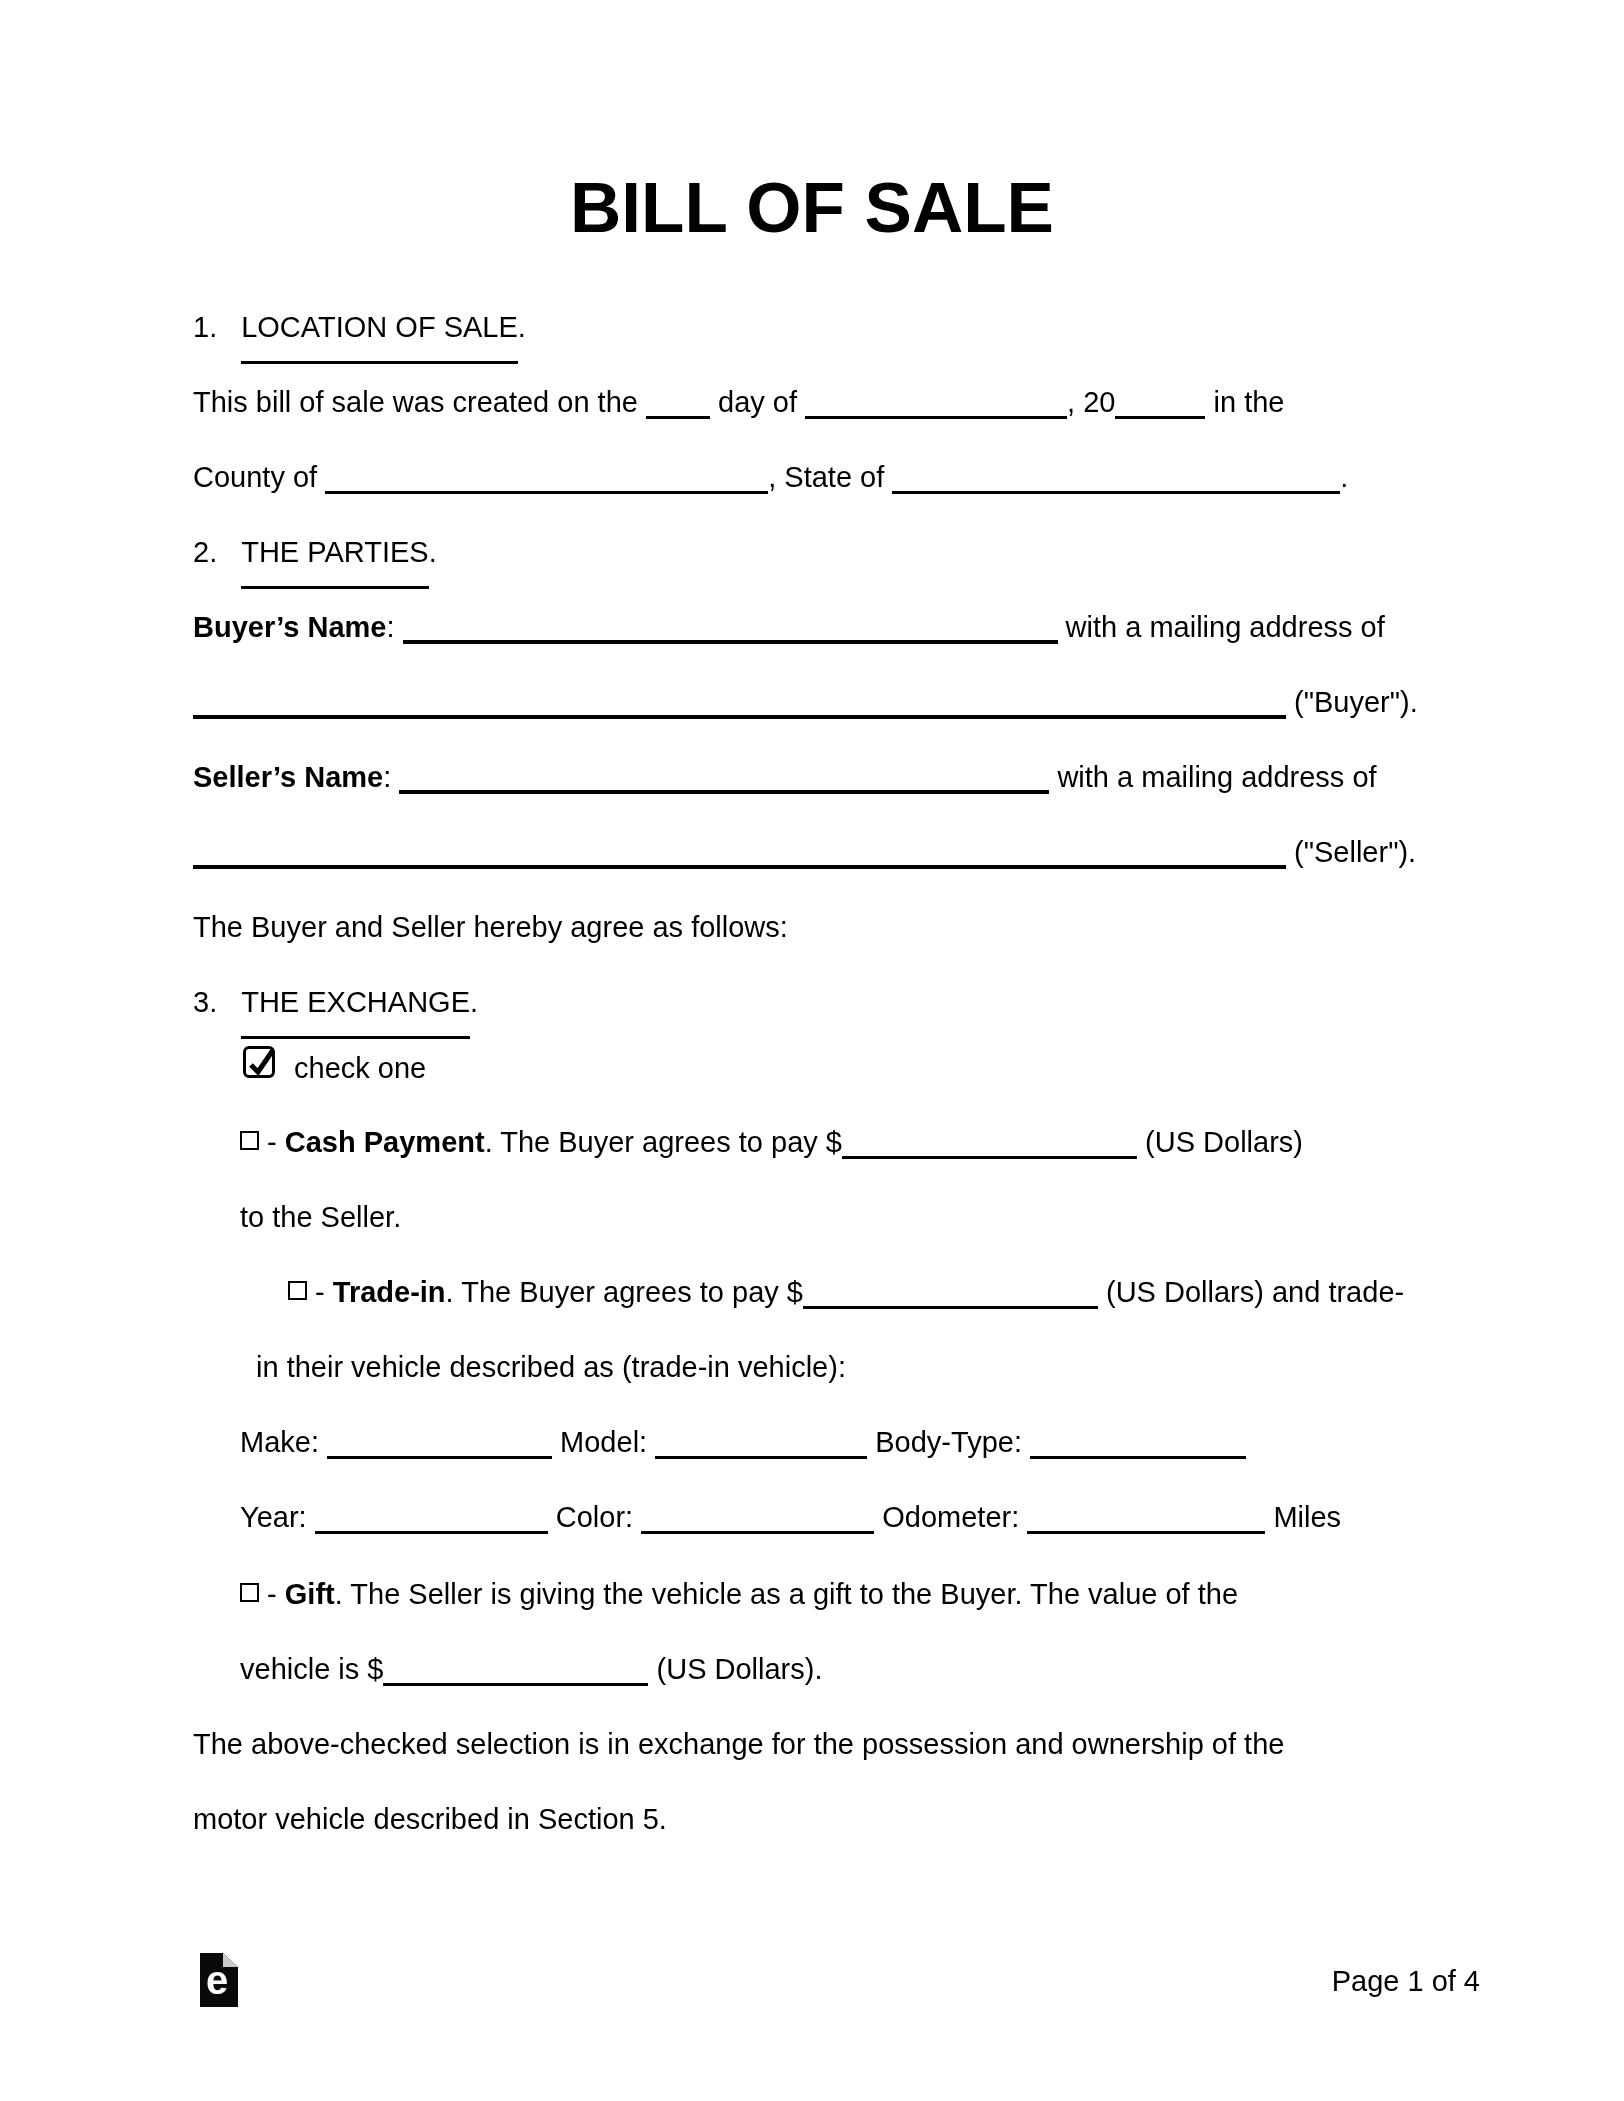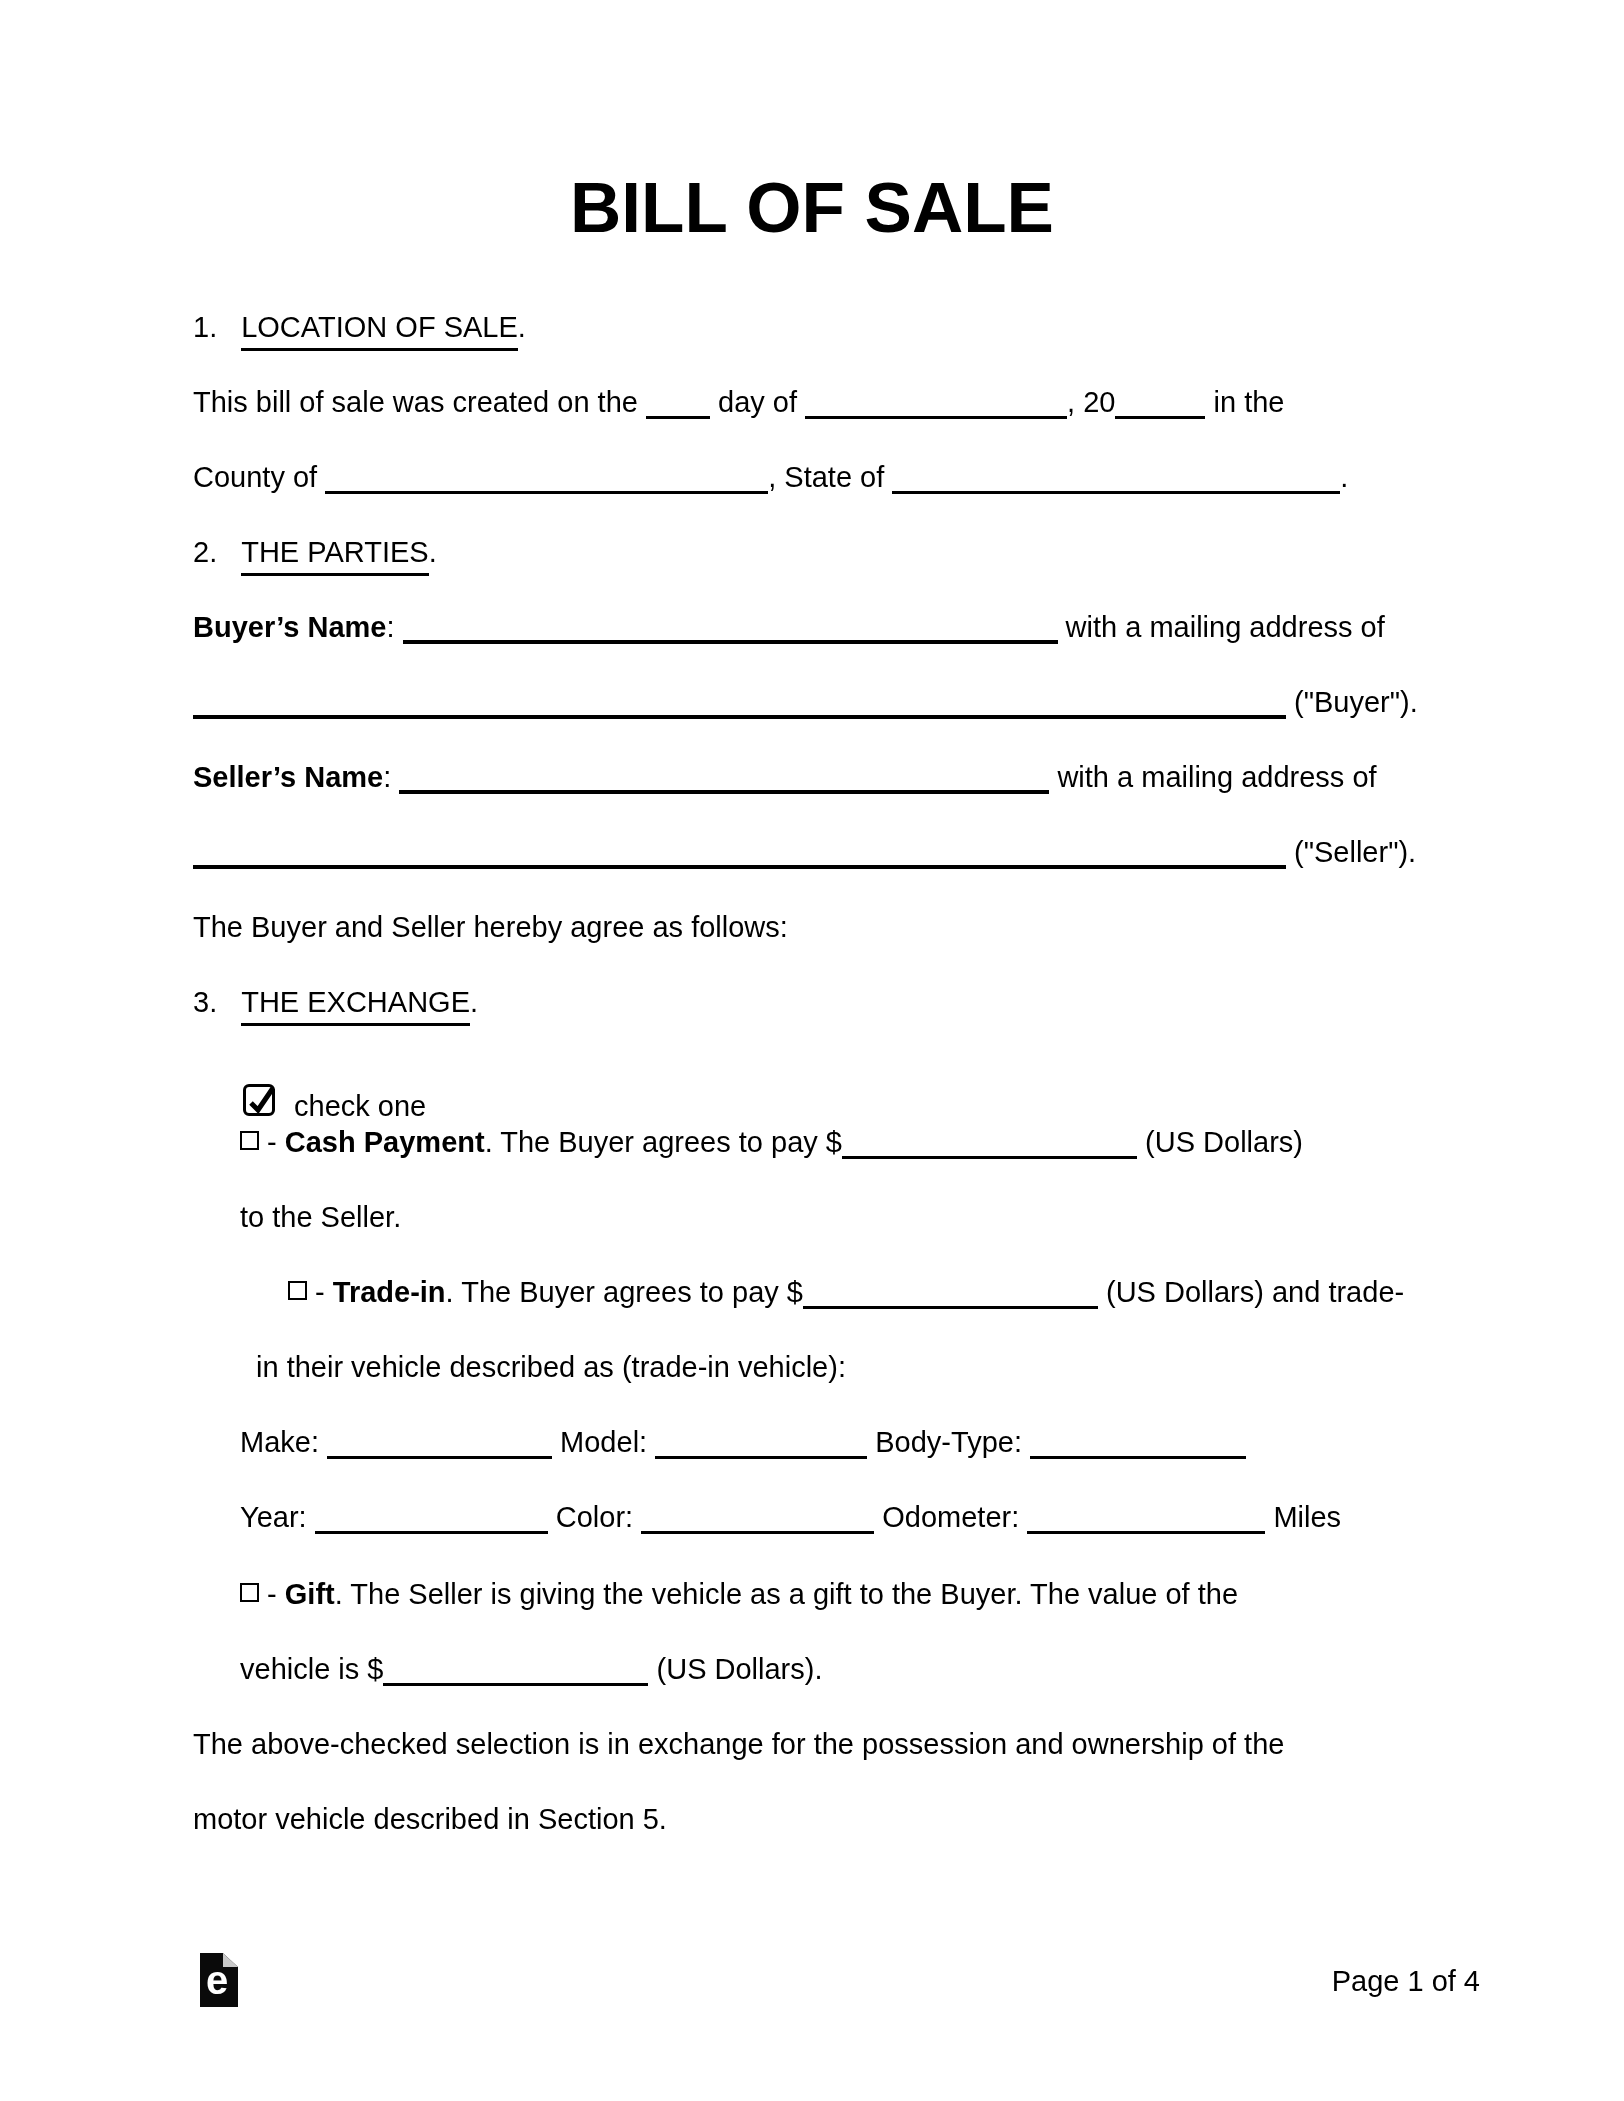--- a/index.html
+++ b/index.html
@@ -15,21 +15,21 @@
     text-align:center;font-size:71px;font-weight:bold;line-height:1;
   }
   .line{
     position:absolute;
     font-size:29px;line-height:36px;white-space:pre;
   }
   .b{font-weight:bold;}
   .uline{
     display:inline-block;
     border-bottom:3px solid #000;
-    padding-bottom:3px;
+    padding-bottom:16px;
   }
   .gap{display:inline-block;height:1px;}
   .blank{
     display:inline-block;height:30px;
     border-bottom:3px solid #000;
     vertical-align:-7px;
   }
   .blank.thick{border-bottom-width:4px;}
   .cb{display:inline-block;box-sizing:content-box;position:relative;}
   .cb-empty{
@@ -70,21 +70,21 @@
       <div class="line" style="left: 193px; top: 309px;"><span>1.</span><span class="gap" style="width: 24px;"></span><span class="uline">LOCATION OF SALE</span><span>.</span></div>
       <div class="line" style="left: 193px; top: 384px;"><span>This bill of sale was created on the </span><span class="blank" style="width: 64px;"></span><span> day of </span><span class="blank" style="width: 262px;"></span><span>, 20</span><span class="blank" style="width: 90px;"></span><span> in the</span></div>
       <div class="line" style="left: 193px; top: 459px;"><span>County of </span><span class="blank" style="width: 443px;"></span><span>, State of </span><span class="blank" style="width: 448px;"></span><span>.</span></div>
       <div class="line" style="left: 193px; top: 534px;"><span>2.</span><span class="gap" style="width: 24px;"></span><span class="uline">THE PARTIES</span><span>.</span></div>
       <div class="line" style="left: 193px; top: 609px;"><span class="b">Buyer’s Name</span><span>: </span><span class="blank thick" style="width: 655px;"></span><span> with a mailing address of</span></div>
       <div class="line" style="left: 193px; top: 684px;"><span class="blank thick" style="width: 1093px;"></span><span> ("Buyer").</span></div>
       <div class="line" style="left: 193px; top: 759px;"><span class="b">Seller’s Name</span><span>: </span><span class="blank thick" style="width: 650px;"></span><span> with a mailing address of</span></div>
       <div class="line" style="left: 193px; top: 834px;"><span class="blank thick" style="width: 1093px;"></span><span> ("Seller").</span></div>
       <div class="line" style="left: 193px; top: 909px;"><span>The Buyer and Seller hereby agree as follows:</span></div>
       <div class="line" style="left: 193px; top: 984px;"><span>3.</span><span class="gap" style="width: 24px;"></span><span class="uline">THE EXCHANGE</span><span>.</span></div>
-      <div class="line" style="left: 243px; top: 1084px;"><span class="cb cb-checked"><svg width="32" height="36" viewBox="0 0 32 36">
+      <div class="line" style="left: 243px; top: 1046px;"><span class="cb cb-checked"><svg width="32" height="36" viewBox="0 0 32 36">
             <polyline points="7,22 14,29 29,7" fill="none" stroke="#000" stroke-width="5"></polyline>
           </svg></span><span class="gap" style="width: 19px;"></span><span>check one</span></div>
       <div class="line" style="left: 240px; top: 1124px;"><span class="cb cb-empty"></span><span> - </span><span class="b">Cash Payment</span><span>. The Buyer agrees to pay $</span><span class="blank" style="width: 295px;"></span><span> (US Dollars)</span></div>
       <div class="line" style="left: 240px; top: 1199px;"><span>to the Seller.</span></div>
       <div class="line" style="left: 240px; top: 1274px; padding-left: 48px;"><span class="cb cb-empty"></span><span> - </span><span class="b">Trade-in</span><span>. The Buyer agrees to pay $</span><span class="blank" style="width: 295px;"></span><span> (US Dollars) and trade-</span></div>
       <div class="line" style="left: 240px; top: 1349px; margin-left: 16px;"><span>in their vehicle described as (trade-in vehicle):</span></div>
       <div class="line" style="left: 240px; top: 1424px;"><span>Make: </span><span class="blank" style="width: 225px;"></span><span> Model: </span><span class="blank" style="width: 212px;"></span><span> Body-Type: </span><span class="blank" style="width: 216px;"></span></div>
       <div class="line" style="left: 240px; top: 1499px;"><span>Year: </span><span class="blank" style="width: 233px;"></span><span> Color: </span><span class="blank" style="width: 233px;"></span><span> Odometer: </span><span class="blank" style="width: 238px;"></span><span> Miles</span></div>
       <div class="line" style="left: 240px; top: 1576px;"><span class="cb cb-empty"></span><span> - </span><span class="b">Gift</span><span>. The Seller is giving the vehicle as a gift to the Buyer. The value of the</span></div>
       <div class="line" style="left: 240px; top: 1651px;"><span>vehicle is $</span><span class="blank" style="width: 265px;"></span><span> (US Dollars).</span></div>

